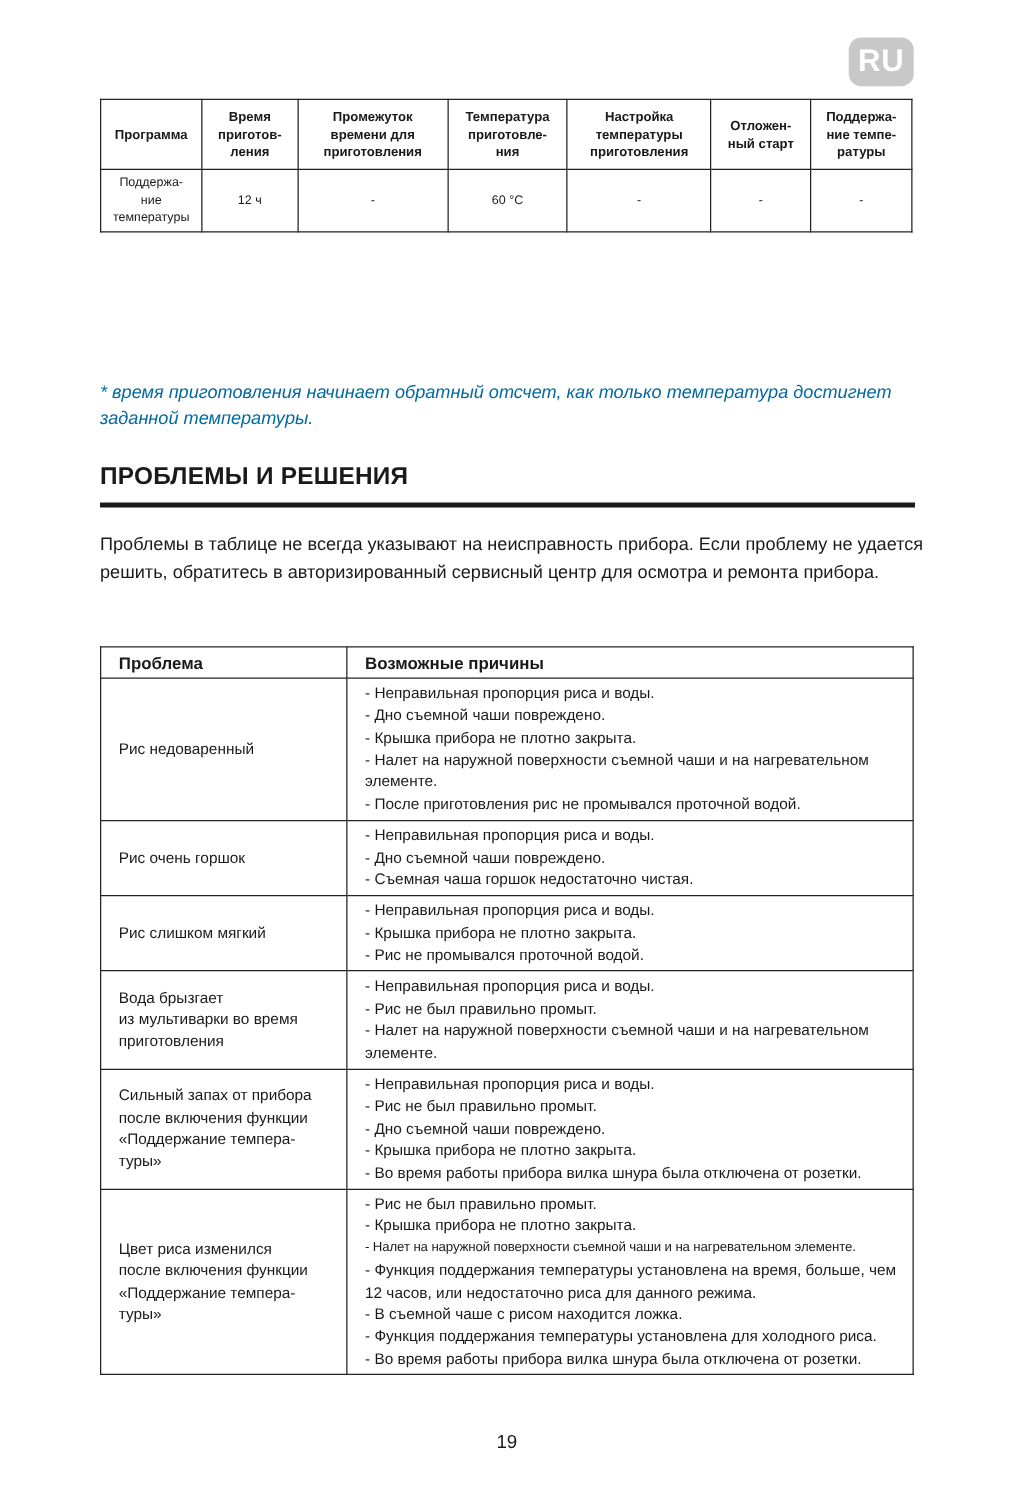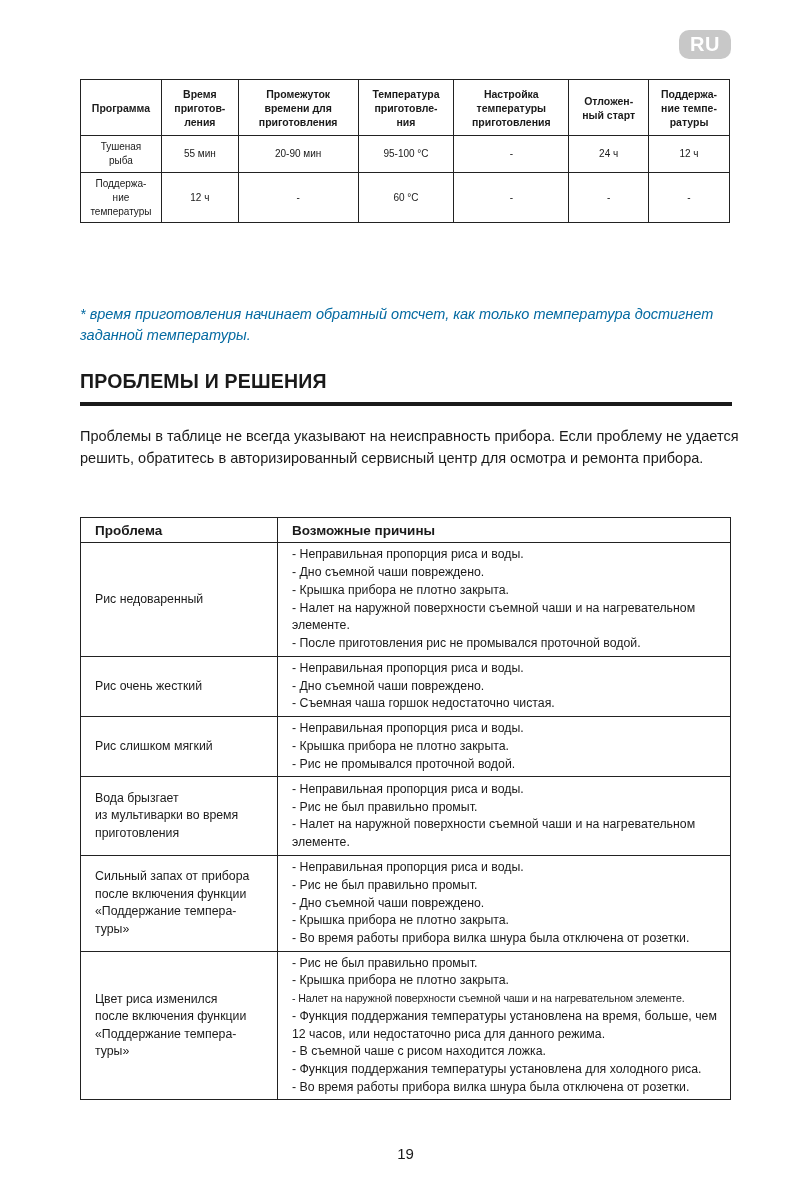--- a/index.html
+++ b/index.html
@@ -1,20 +1,20 @@
 <!DOCTYPE html>
 <html><head>
 <meta charset="utf-8">
 <style>
   html, body { margin:0; padding:0; background:#ffffff; }
   body { width:811px; height:1191px; position:relative; overflow:hidden;
          font-family:"Liberation Sans", sans-serif; color:#1a1a1a; }
-  .lang-badge { position:absolute; left:679px; top:30px; width:52px; height:29px;
+  .lang-badge { position:absolute; left:679px; top:30px; width:52px; height:39px;
     background:#c8c8c8; border-radius:10px; color:#fff; font-weight:bold;
-    font-size:20px; display:flex; align-items:center; justify-content:center;
+    font-size:25px; display:flex; align-items:center; justify-content:center;
     letter-spacing:0.5px; }
   table { border-collapse:collapse; position:absolute; }
   #prog-table { left:80px; top:79px; width:650px; font-size:10px; }
   #prog-table td, #prog-table th { border:1px solid #222; text-align:center;
     vertical-align:middle; padding:0 2px; line-height:14px; }
   #prog-table th { font-weight:bold; font-size:10.5px; height:55px; }
   #prog-table tr.r1 td { height:36px; }
   #prog-table tr.r2 td { height:23px; }
   #prog-table tr.r3 td { height:36px; }
   #prog-table tr.r4 td { height:49px; }
@@ -56,29 +56,20 @@
       <th>Программа</th>
       <th><span>Время<br>приготов-<br>ления</span></th>
       <th><span>Промежуток<br>времени для<br>приготовления</span></th>
       <th><span>Температура<br>приготовле-<br>ния</span></th>
       <th><span>Настройка<br>температуры<br>приготовления</span></th>
       <th><span>Отложен-<br>ный старт</span></th>
       <th><span>Поддержа-<br>ние темпе-<br>ратуры</span></th>
     </tr>
   </thead>
   <tbody id="prog-body">
-      <tr class="r1">
-        <td><span>Тушеная</span><br><span>рыба</span></td>
-        <td>55 мин</td>
-        <td>20-90 мин</td>
-        <td>95-100 °C</td>
-        <td>-</td>
-        <td>24 ч</td>
-        <td>12 ч</td>
-      </tr>
       <tr class="r4">
         <td><span>Поддержа-</span><br><span>ние</span><br><span>температуры</span></td>
         <td>12 ч</td>
         <td>-</td>
         <td>60 °C</td>
         <td>-</td>
         <td>-</td>
         <td>-</td>
       </tr>
     </tbody>
@@ -103,21 +94,21 @@
         <td class="problem">Рис недоваренный</td>
         <td class="causes">
           <span class="cause">- Неправильная пропорция риса и воды.</span>
           <span class="cause">- Дно съемной чаши повреждено.</span>
           <span class="cause">- Крышка прибора не плотно закрыта.</span>
           <span class="cause">- Налет на наружной поверхности съемной чаши и на нагревательном элементе.</span>
           <span class="cause">- После приготовления рис не промывался проточной водой.</span>
         </td>
       </tr>
       <tr style="height: 60px;">
-        <td class="problem">Рис очень жесткий</td>
+        <td class="problem">Рис очень горшок</td>
         <td class="causes">
           <span class="cause">- Неправильная пропорция риса и воды.</span>
           <span class="cause">- Дно съемной чаши повреждено.</span>
           <span class="cause">- Съемная чаша горшок недостаточно чистая.</span>
         </td>
       </tr>
       <tr style="height: 60px;">
         <td class="problem">Рис слишком мягкий</td>
         <td class="causes">
           <span class="cause">- Неправильная пропорция риса и воды.</span>

